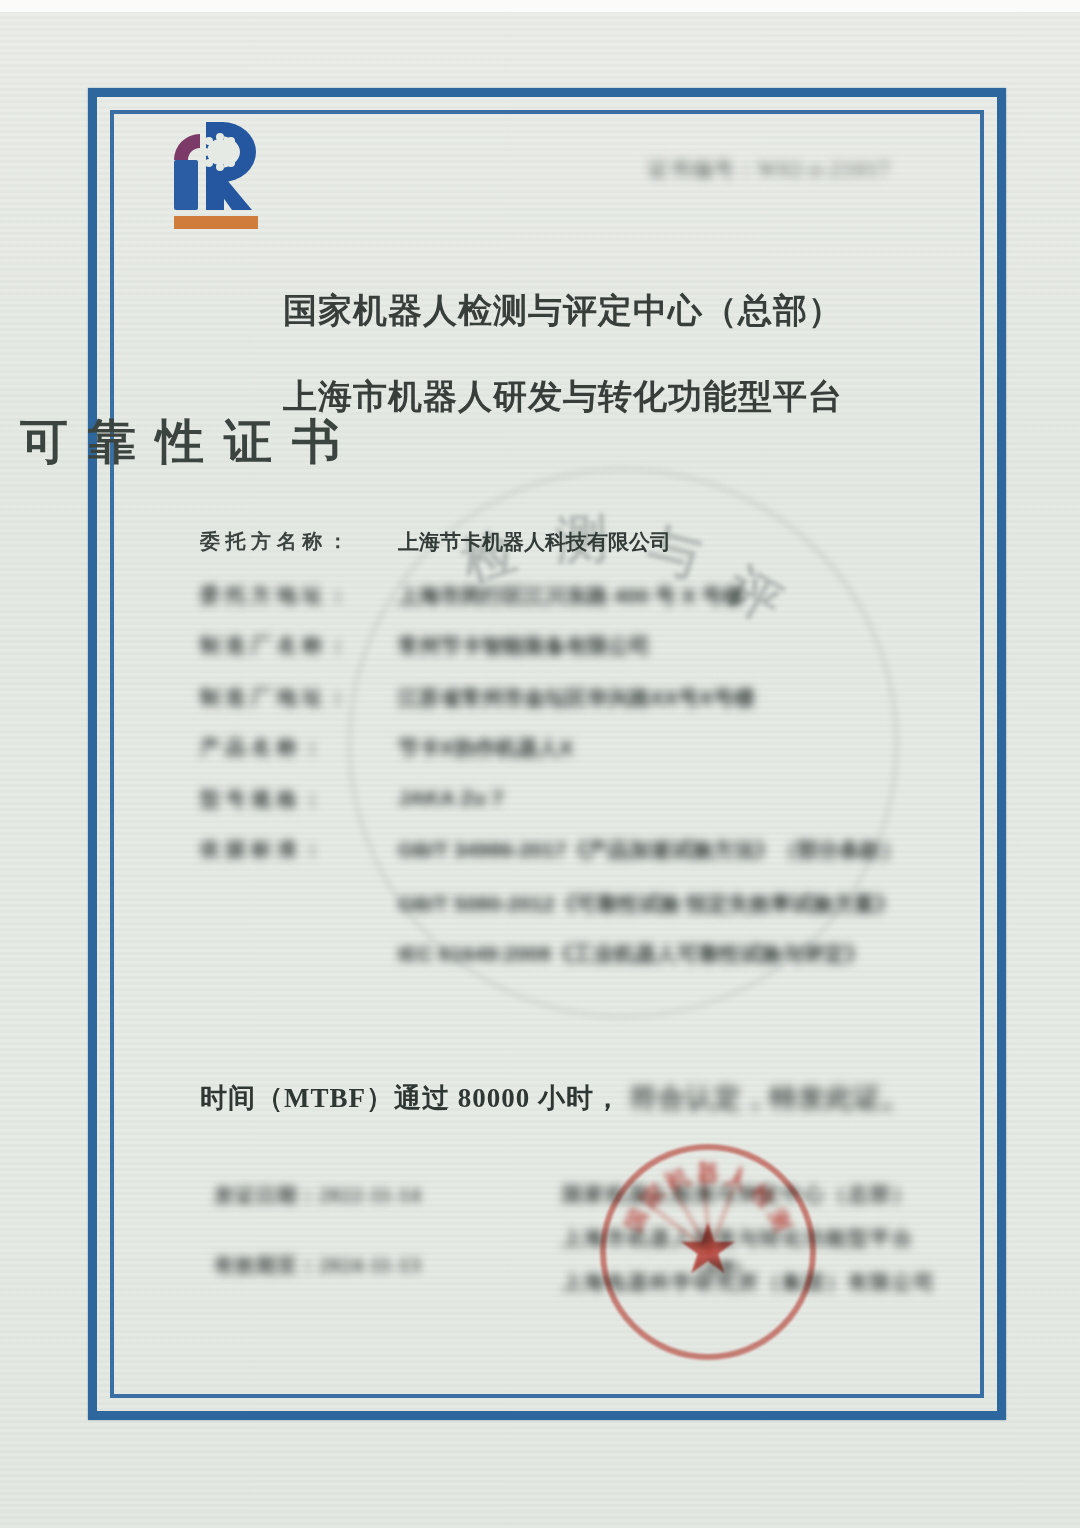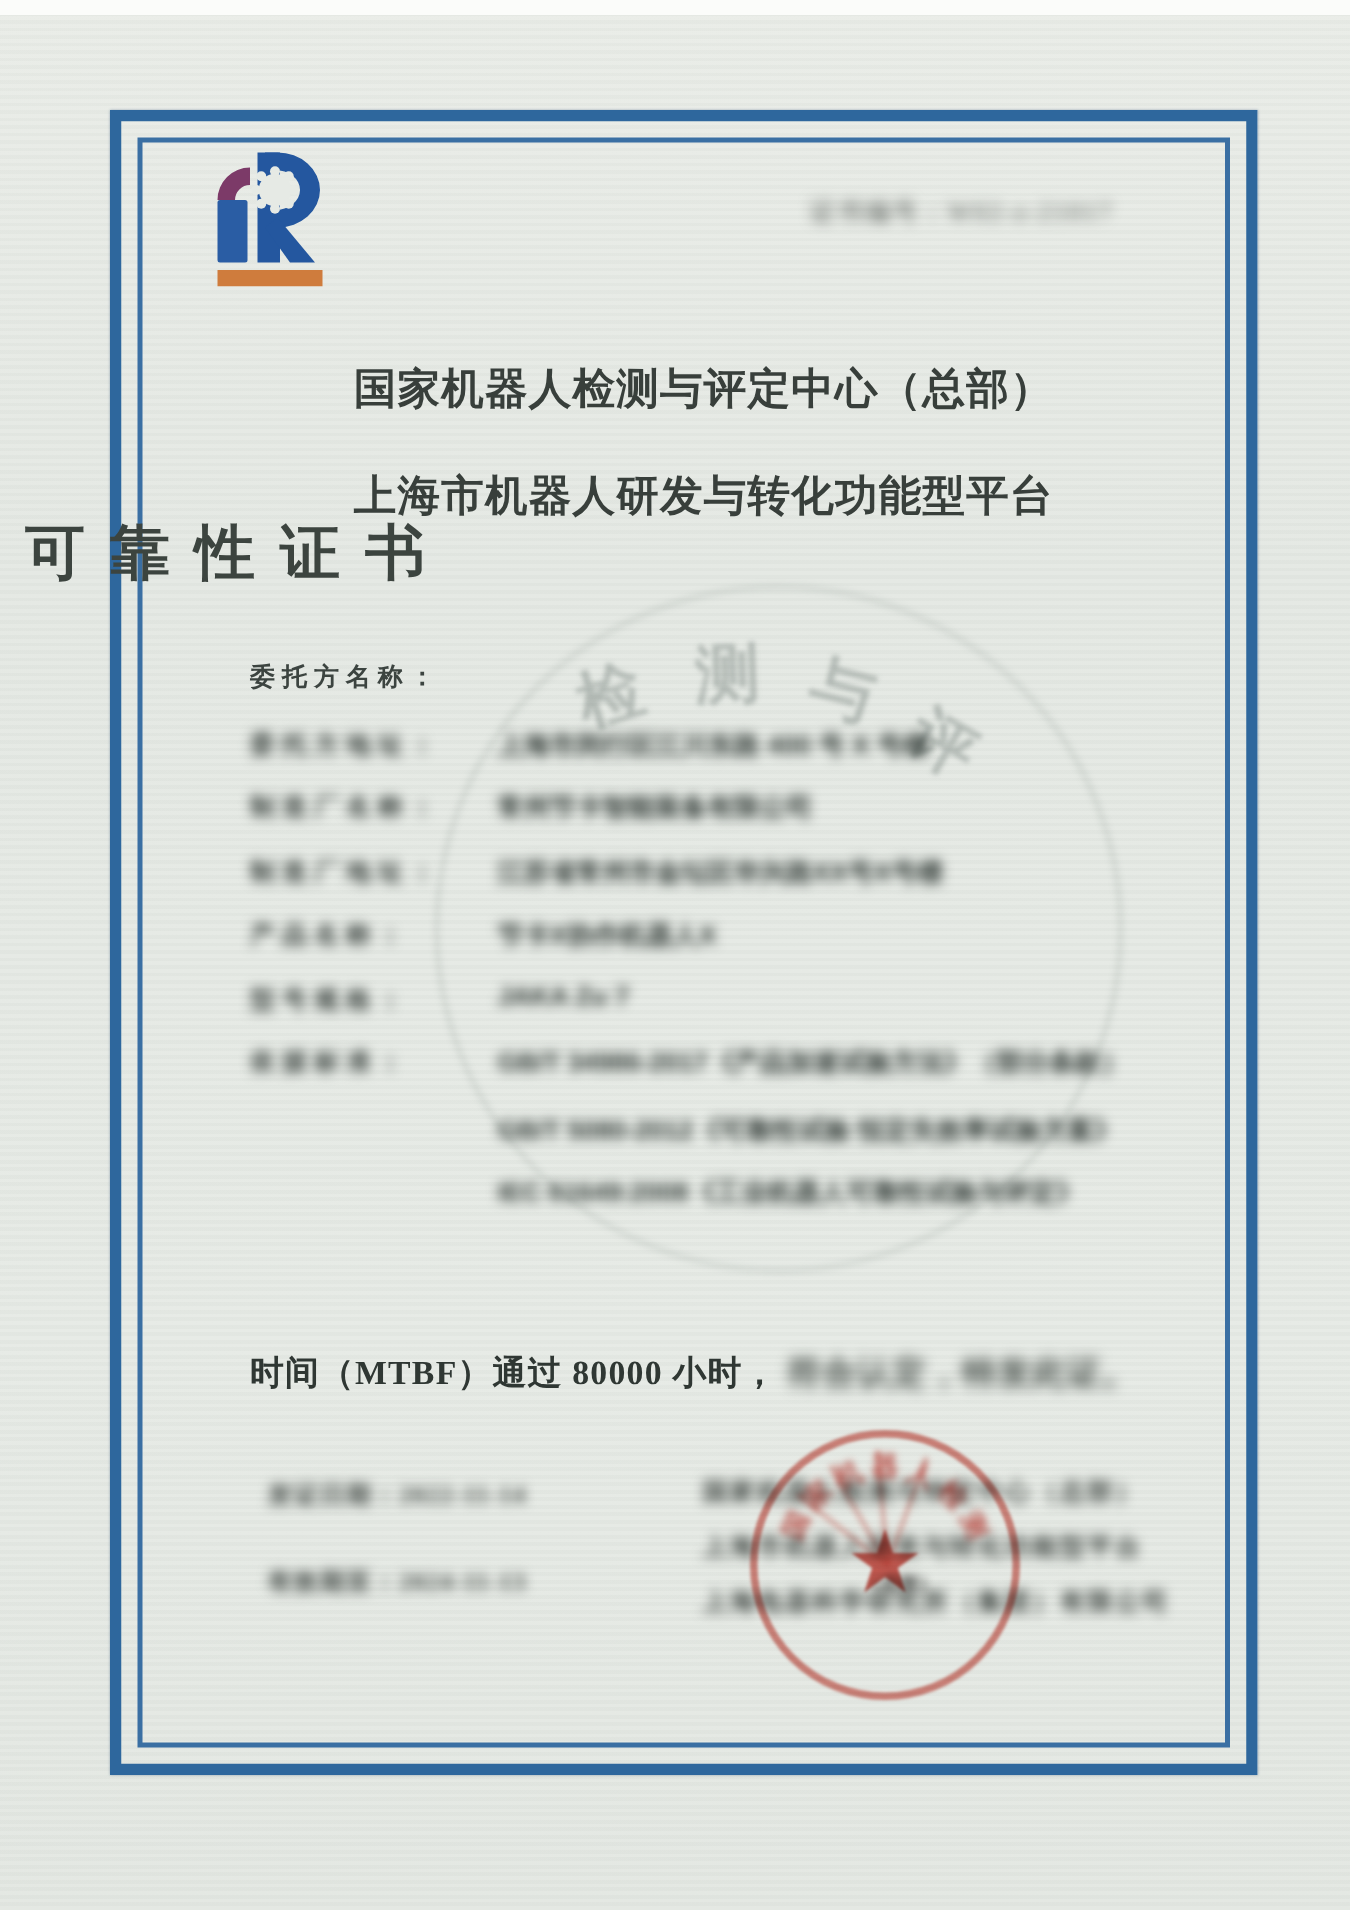--- a/index.html
+++ b/index.html
@@ -146,20 +146,21 @@
   </div>
 
   <div class="certno">证书编号：W02-z-21017</div>
 
   <div class="h1">国家机器人检测与评定中心（总部）</div>
   <div class="h2">上海市机器人研发与转化功能型平台</div>
   <div class="big-title">可靠性证书</div>
 
   <div class="frow r0">
     <span class="flabel">委 托 方 名 称 ：</span>
+    <span class="fvalue" style="font-weight:bold;">上海节卡机器人科技有限公司</span>
   </div>
   <div class="frow r1 redacted">
     <span class="flabel">委 托 方 地 址 ：</span>
     <span class="fvalue">上海市闵行区江川东路 400 号 X 号楼</span>
   </div>
   <div class="frow r2 redacted">
     <span class="flabel">制 造 厂 名 称 ：</span>
     <span class="fvalue">常州节卡智能装备有限公司</span>
   </div>
   <div class="frow r3 redacted">

